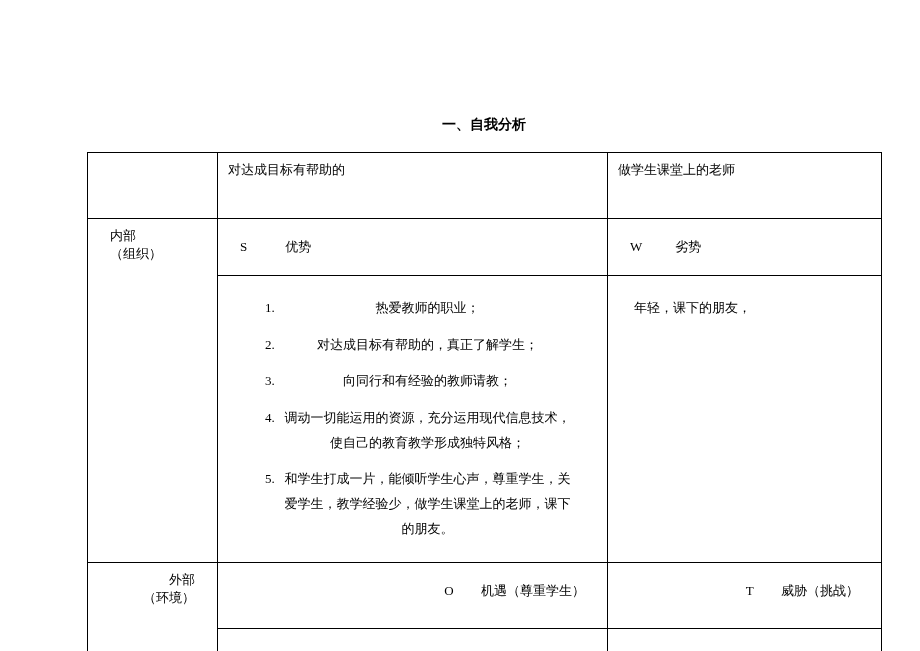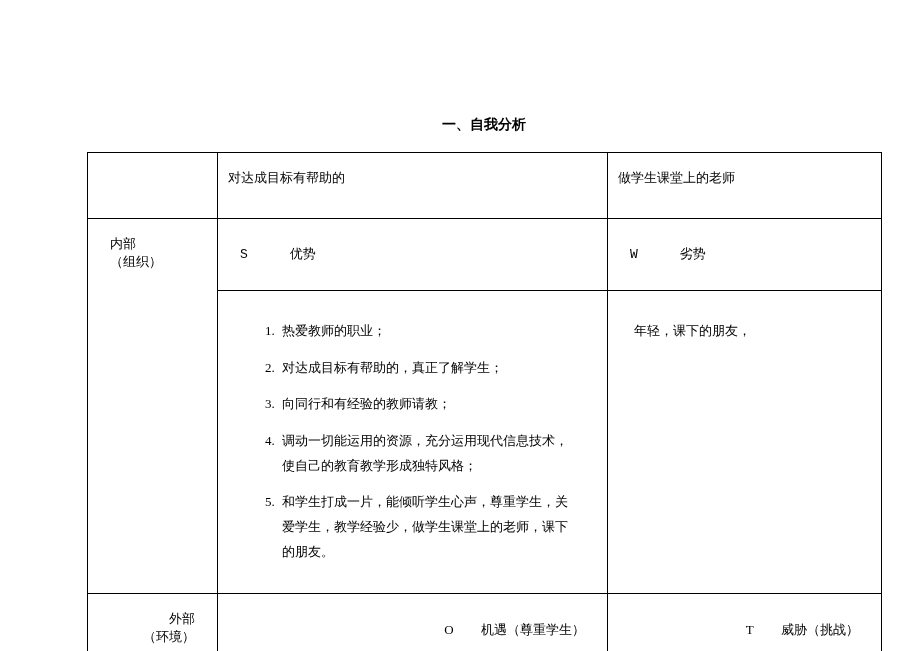--- a/index.html
+++ b/index.html
@@ -25,37 +25,36 @@
     }
     .swot-table {
       border-collapse: collapse;
       margin-left: 63px;
       width: 794px;
       table-layout: fixed;
     }
     .swot-table td {
       border: 1.5px solid #000;
       vertical-align: top;
-      padding: 16px 10px;
+      padding: 8px 10px;
     }
     .col-left {
       width: 130px;
     }
     .col-mid {
       width: 390px;
     }
     .col-right {
       width: 274px;
     }
     .row-header {
       height: 66px;
     }
     .row-sw-head {
       height: 46px;
-      font-family: Liberation Mono, monospace;
     }
     .row-sw-body {
       height: 172px;
     }
     .row-ot-head {
       height: 66px;
       text-align: right;
     }
     .row-ot-body {
       height: 56px;
@@ -64,20 +63,21 @@
       display: inline-block;
       width: 18px;
     }
     ol.list {
       list-style: decimal;
       padding-left: 26px;
       line-height: 1.9;
     }
     ol.list li {
       padding-left: 4px;
+      text-align: center;
     }
     .body-text {
       padding-left: 4px;
       line-height: 1.9;
     }
   </style>
 </head>
 <body>
 
 <div class="page-title">一、自我分析</div>

